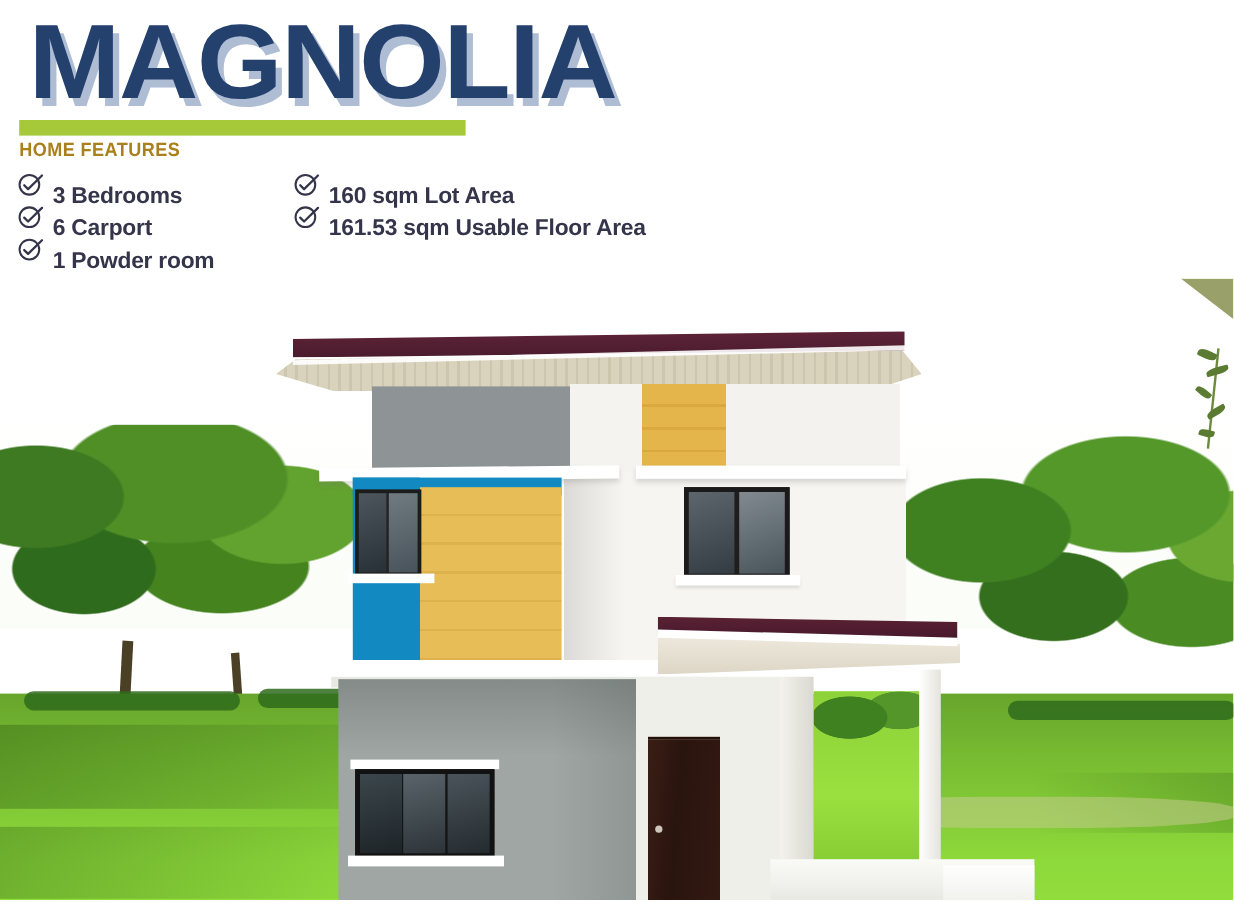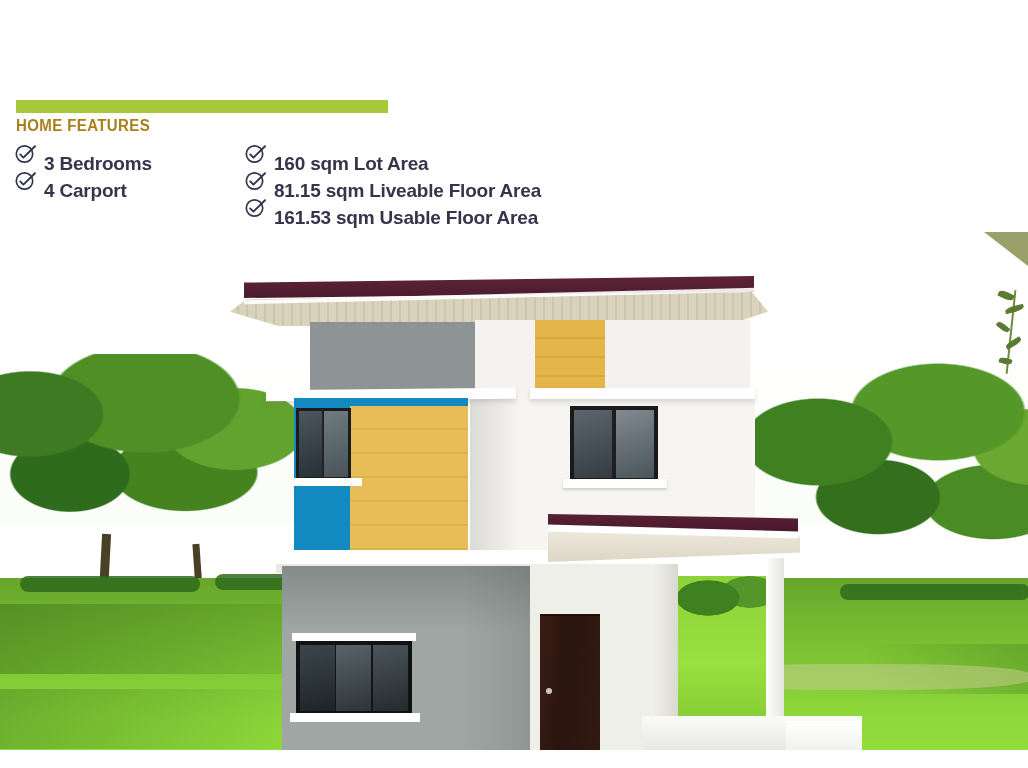--- a/index.html
+++ b/index.html
@@ -336,20 +336,23 @@
     <div class="cf-wedge"></div>
     <div class="cf-stem"></div>
     <div class="cf-leaf a"></div>
       <div class="cf-leaf b"></div>
       <div class="cf-leaf c"></div>
     <div class="cf-leaf d"></div>
       <div class="cf-leaf e"></div>
   </div>
 
   <div class="header">
+    <div class="title-wrap">
+      <div class="title">MAGNOLIA</div>
+    </div>
     <div class="green-bar"></div>
     <div class="home-features">HOME FEATURES</div>
 
   </div>
 
   <div class="features">
 
     <div class="col col-left">
       <div class="feat">
         <span class="chk">
@@ -360,50 +363,50 @@
         </span>
         <span class="txt">3 Bedrooms</span>
       </div>
       <div class="feat">
         <span class="chk">
           <svg width="24" height="22" viewBox="0 0 24 22">
             <circle cx="10.5" cy="11" r="8.2" fill="none" stroke="#34344b" stroke-width="1.7"></circle>
             <path d="M6.2 11.4 L9.4 14.6 L21 3.2" fill="none" stroke="#34344b" stroke-width="1.9" stroke-linecap="round" stroke-linejoin="round"></path>
           </svg>
         </span>
-        <span class="txt">4 Carport</span>
+        <span class="txt">6 Carport</span>
+      </div>
+      <div class="feat">
+        <span class="chk">
+          <svg width="24" height="22" viewBox="0 0 24 22">
+            <circle cx="10.5" cy="11" r="8.2" fill="none" stroke="#34344b" stroke-width="1.7"></circle>
+            <path d="M6.2 11.4 L9.4 14.6 L21 3.2" fill="none" stroke="#34344b" stroke-width="1.9" stroke-linecap="round" stroke-linejoin="round"></path>
+          </svg>
+        </span>
+        <span class="txt">1 Powder room</span>
       </div>
     </div>
 
     <div class="col col-right">
       <div class="feat">
         <span class="chk">
           <svg width="24" height="22" viewBox="0 0 24 22">
             <circle cx="10.5" cy="11" r="8.2" fill="none" stroke="#34344b" stroke-width="1.7"></circle>
             <path d="M6.2 11.4 L9.4 14.6 L21 3.2" fill="none" stroke="#34344b" stroke-width="1.9" stroke-linecap="round" stroke-linejoin="round"></path>
           </svg>
         </span>
         <span class="txt">160 sqm Lot Area</span>
       </div>
       <div class="feat">
         <span class="chk">
           <svg width="24" height="22" viewBox="0 0 24 22">
             <circle cx="10.5" cy="11" r="8.2" fill="none" stroke="#34344b" stroke-width="1.7"></circle>
             <path d="M6.2 11.4 L9.4 14.6 L21 3.2" fill="none" stroke="#34344b" stroke-width="1.9" stroke-linecap="round" stroke-linejoin="round"></path>
           </svg>
         </span>
-        <span class="txt">81.15 sqm Liveable Floor Area</span>
-      </div>
-      <div class="feat">
-        <span class="chk">
-          <svg width="24" height="22" viewBox="0 0 24 22">
-            <circle cx="10.5" cy="11" r="8.2" fill="none" stroke="#34344b" stroke-width="1.7"></circle>
-            <path d="M6.2 11.4 L9.4 14.6 L21 3.2" fill="none" stroke="#34344b" stroke-width="1.9" stroke-linecap="round" stroke-linejoin="round"></path>
-          </svg>
-        </span>
         <span class="txt">161.53 sqm Usable Floor Area</span>
       </div>
     </div>
 
   </div>
 
 
 </div>
 
 </body></html>

